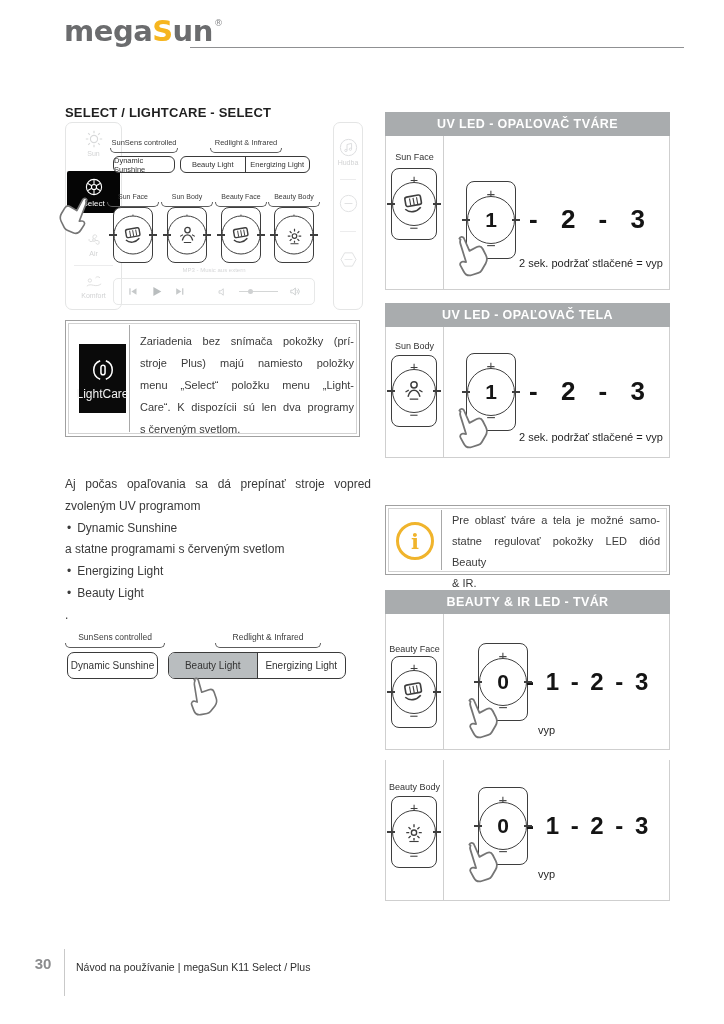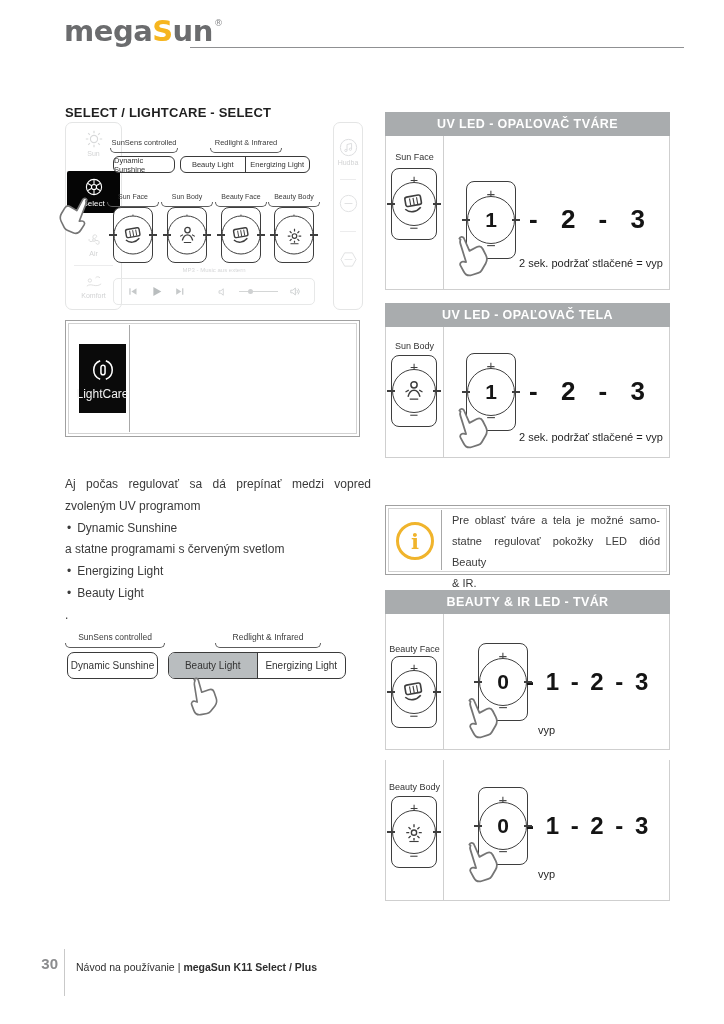--- a/index.html
+++ b/index.html
@@ -99,24 +99,24 @@
   .rhead{height:24px;background:#a9acae;color:#fff;font-weight:bold;font-size:12.5px;letter-spacing:0.4px;
          display:flex;align-items:center;justify-content:center}
   .rbody{position:relative;background:#fff;border:1px solid #cfcfcf;border-top:none;box-sizing:border-box}
   .rcell{position:absolute;left:0;top:0;bottom:0;width:57px;border-right:1px solid #cfcfcf}
   .clabel{position:absolute;left:0;right:0;text-align:center;font-size:9px;color:#333}
   .seq{position:absolute;font-weight:bold;color:#141414;font-size:26px;word-spacing:14px;letter-spacing:1px;white-space:nowrap}
   .seq.tight{font-size:24px;word-spacing:3px}
   .rnote{position:absolute;font-size:11px;color:#1f1f1f;white-space:nowrap}
 
   
-  .pagenum{position:absolute;left:28px;top:955px;width:30px;text-align:right;font-size:15px;font-weight:bold;color:#8b8c8e}
+  .pagenum{position:absolute;left:28px;top:955px;width:30px;text-align:center;font-size:15px;font-weight:bold;color:#8b8c8e}
   .fline{position:absolute;left:64px;top:949px;width:1px;height:47px;background:#c9c9c9}
   .ftext{position:absolute;left:76px;top:961px;font-size:10.5px;color:#2e2e2e;white-space:nowrap}
-  .ftext .bold{font-weight:bold}
+  .ftext .bold{font-weight:normal}
   .ftext .sep{padding:0 3px}
 </style>
 </head>
 <body>
 
 <svg width="0" height="0" style="position:absolute" aria-hidden="true">
 <defs>
   <symbol id="i-hand" viewBox="0 0 40 44">
         <path d="M13.8 2.6c1.1-1.6 3.4-1.2 3.8.7l2 11.5 6.8-1.6c2.3-.5 4 .6 4.5 2.8l1.3 5.6c.6 2.6-.1 5-1.9 6.9l-4.6 4.7c-.9.9-2 1.4-3.3 1.5l-5.8.4c-2.8.2-5.2-1.6-5.9-4.3l-1.5-5.7c-.5-1.9 1.4-3.5 3.2-2.7l2.1.9-.9-16.3c-.1-1.3.3-2.4 1-3.4z" fill="#fff" stroke="#757575" stroke-width="1.5" stroke-linejoin="round"></path>
       </symbol>
@@ -383,24 +383,31 @@
   </div>
 
   <div class="dblbox" style="left:65px;top:320px;width:295px;height:117px">
     <div class="lc-badge">
       <svg width="26" height="26">
           <use href="#i-lightcare"></use>
         </svg>
       <span class="lbl">LightCare</span>
     </div>
     <div class="vdiv" style="left:63px"></div>
+    <div class="boxtext" style="left:74px;top:9px;width:214px">
+      <div class="jl">Zariadenia bez snímača pokožky (prí-</div>
+      <div class="jl">stroje Plus) majú namiesto položky</div>
+      <div class="jl">menu „Select“ položku menu „Light-</div>
+      <div class="jl">Care“. K dispozícii sú len dva programy</div>
+      <div class="jl last">s červeným svetlom.</div>
+    </div>
   </div>
 
   <div class="intro">
-    <div class="j">Aj počas regulovať sa dá prepínať medzi vopred</div>
+    <div class="j">Aj počas opaľovania sa dá prepínať stroje vopred</div>
     <div>zvoleným UV programom</div>
     <div><span class="bu">•</span><span>Dynamic Sunshine</span></div>
     <div>a statne programami s červeným svetlom</div>
     <div><span class="bu">•</span><span>Energizing Light</span></div>
     <div><span class="bu">•</span><span>Beauty Light</span></div>
     <div>.</div>
   </div>
 
   <div class="diagram">
     <div class="blab" style="left:0;top:2px;width:100px">

